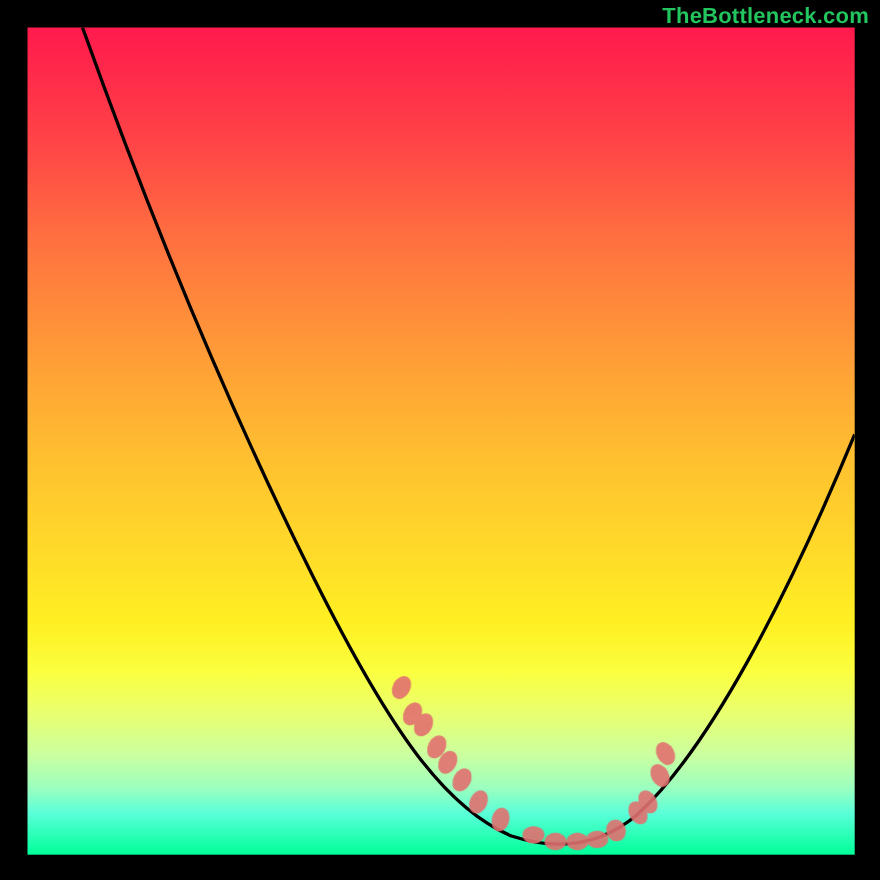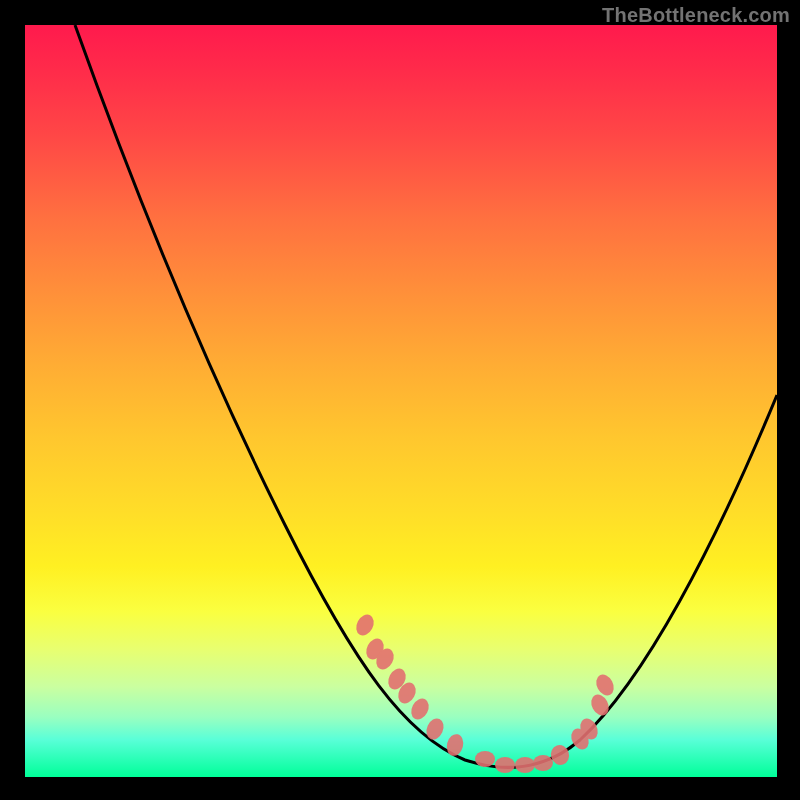--- a/index.html
+++ b/index.html
@@ -43,21 +43,21 @@
       #00ff99 100%
     );
   }
   .watermark {
     position: absolute;
     top: 4px;
     right: 10px;
     font-family: Arial, Helvetica, sans-serif;
     font-size: 20px;
     font-weight: bold;
-    color: #737373;
+    color: #22c55e;
     letter-spacing: 0.2px;
   }
   svg.curve {
     position: absolute;
     left: 0;
     top: 0;
   }
 </style>
 </head>
 <body>

